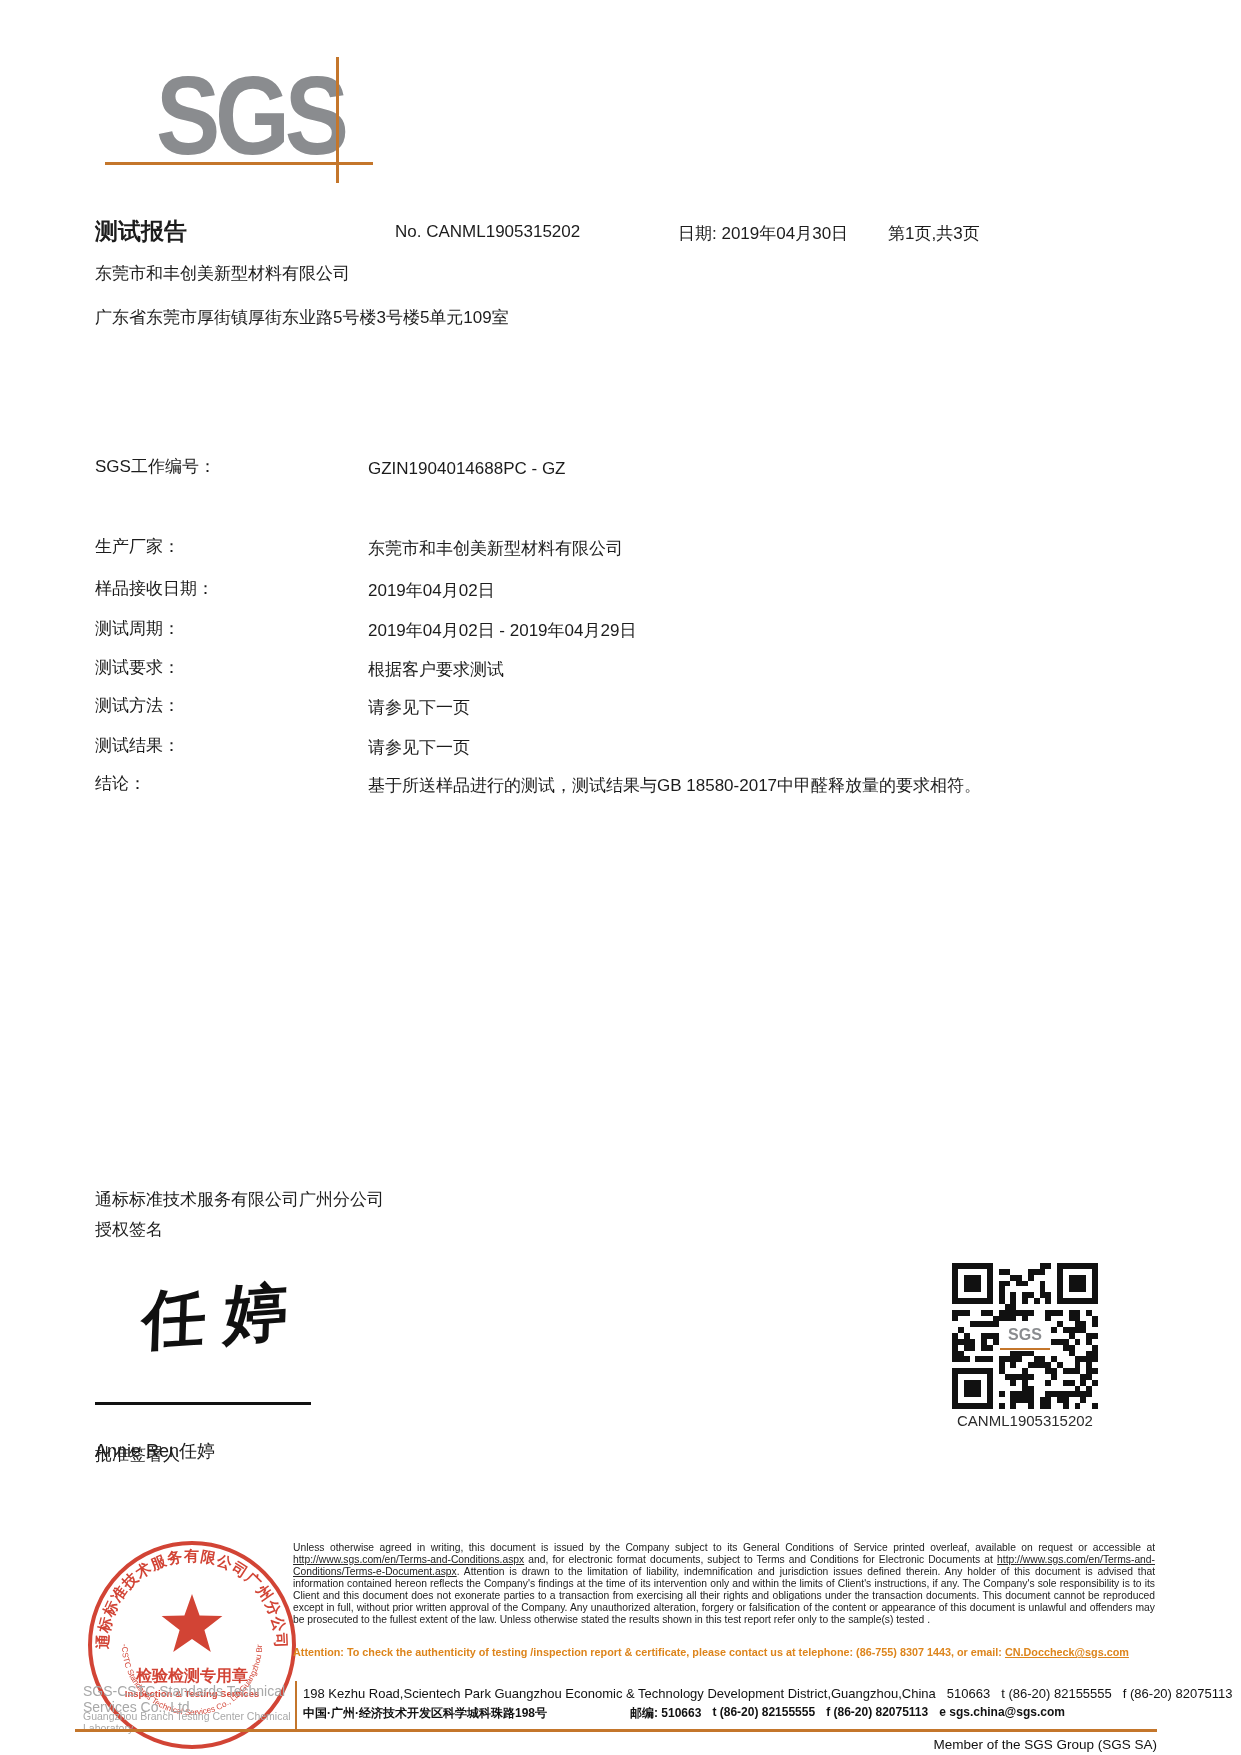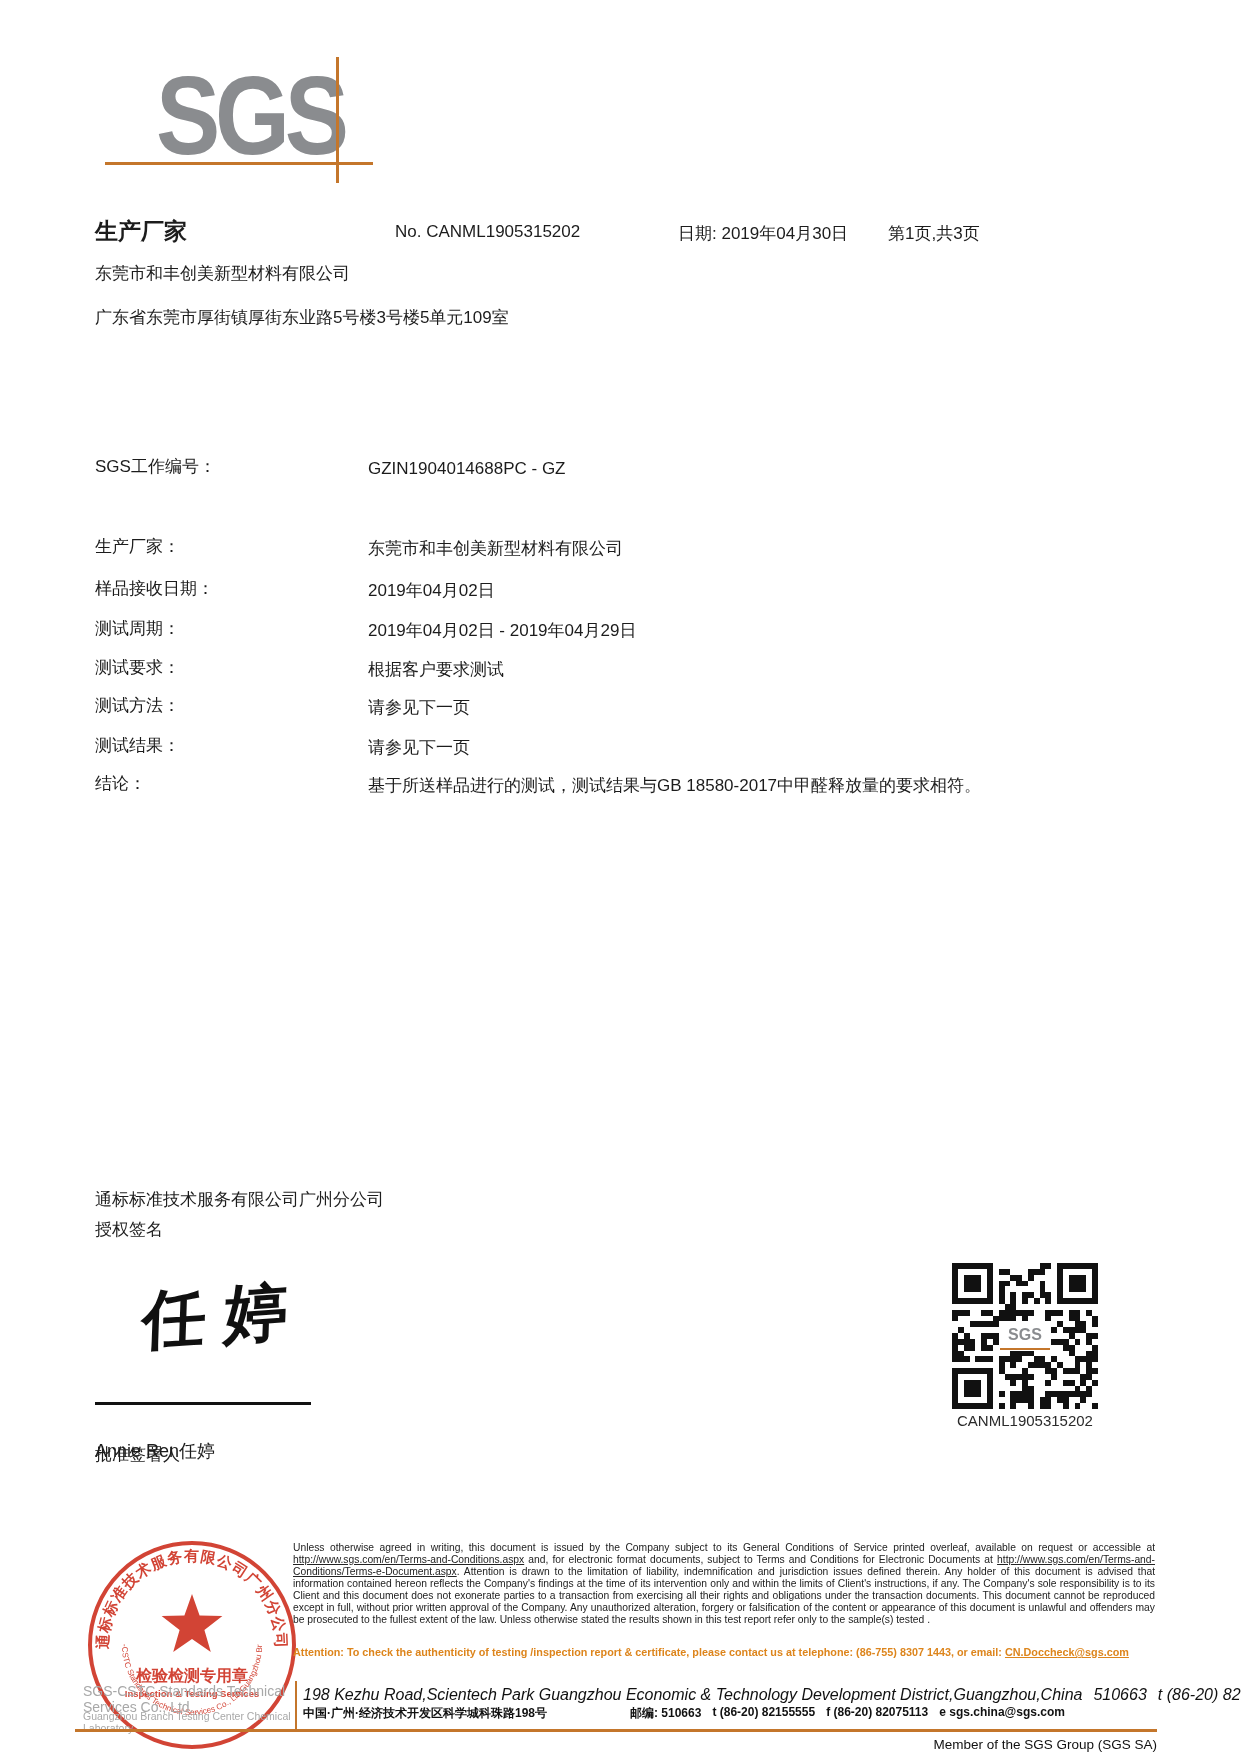--- a/index.html
+++ b/index.html
@@ -50,40 +50,40 @@
   
   .foot-left1{left:83px;top:1683px;width:215px;font-size:14px;color:#a8a8a8;}
   .foot-left2{left:83px;top:1710px;width:215px;font-size:10.5px;color:#a8a8a8;}
   .disclaimer{left:293px;top:1542px;width:862px;font-size:10.3px;line-height:1.16;
               text-align:justify;color:#222;}
   .disclaimer u{text-decoration:underline;}
   .attention{left:293px;top:1646px;width:862px;font-size:10.8px;font-weight:bold;
              color:#dd851c;line-height:1.25;}
   .attention .email{text-decoration:underline;}
   .foot-divider{left:295px;top:1681px;width:2px;height:51px;background:#c4762b;}
-  .addr-row1{left:303px;top:1686px;width:854px;display:flex;gap:11px;font-size:16px;
-             white-space:nowrap;color:#111;font-style:italic;}
+  .addr-row1{left:303px;top:1686px;width:854px;display:flex;gap:11px;font-size:13px;
+             white-space:nowrap;color:#111;}
   .addr-row2{left:303px;top:1705px;width:854px;display:flex;gap:11px;font-size:12px;
              font-weight:bold;white-space:nowrap;color:#111;}
   .addr-row2 .post{margin-left:72px;}
   .foot-orange-line{left:75px;top:1729px;width:1082px;height:3px;background:#c4762b;}
   .member{left:700px;top:1737px;width:457px;text-align:right;font-size:13.5px;color:#111;}
 </style>
 </head>
 <body>
 
 <div class="page">
 
   <div>
     <span class="logo-text">SGS</span>
     <div class="logo-hline"></div>
     <div class="logo-vline"></div>
   </div>
 
-  <div class="abs report-title">生产厂家</div>
+  <div class="abs report-title">测试报告</div>
   <div class="abs report-no">No. CANML1905315202</div>
   <div class="abs report-date">日期: 2019年04月30日</div>
   <div class="abs report-pages">第1页,共3页</div>
 
   <div class="abs company-line">东莞市和丰创美新型材料有限公司</div>
   <div class="abs address-line">广东省东莞市厚街镇厚街东业路5号楼3号楼5单元109室</div>
 
 
   <div class="field-row" style="top:455px">
     <span class="field-label">SGS工作编号：</span>

